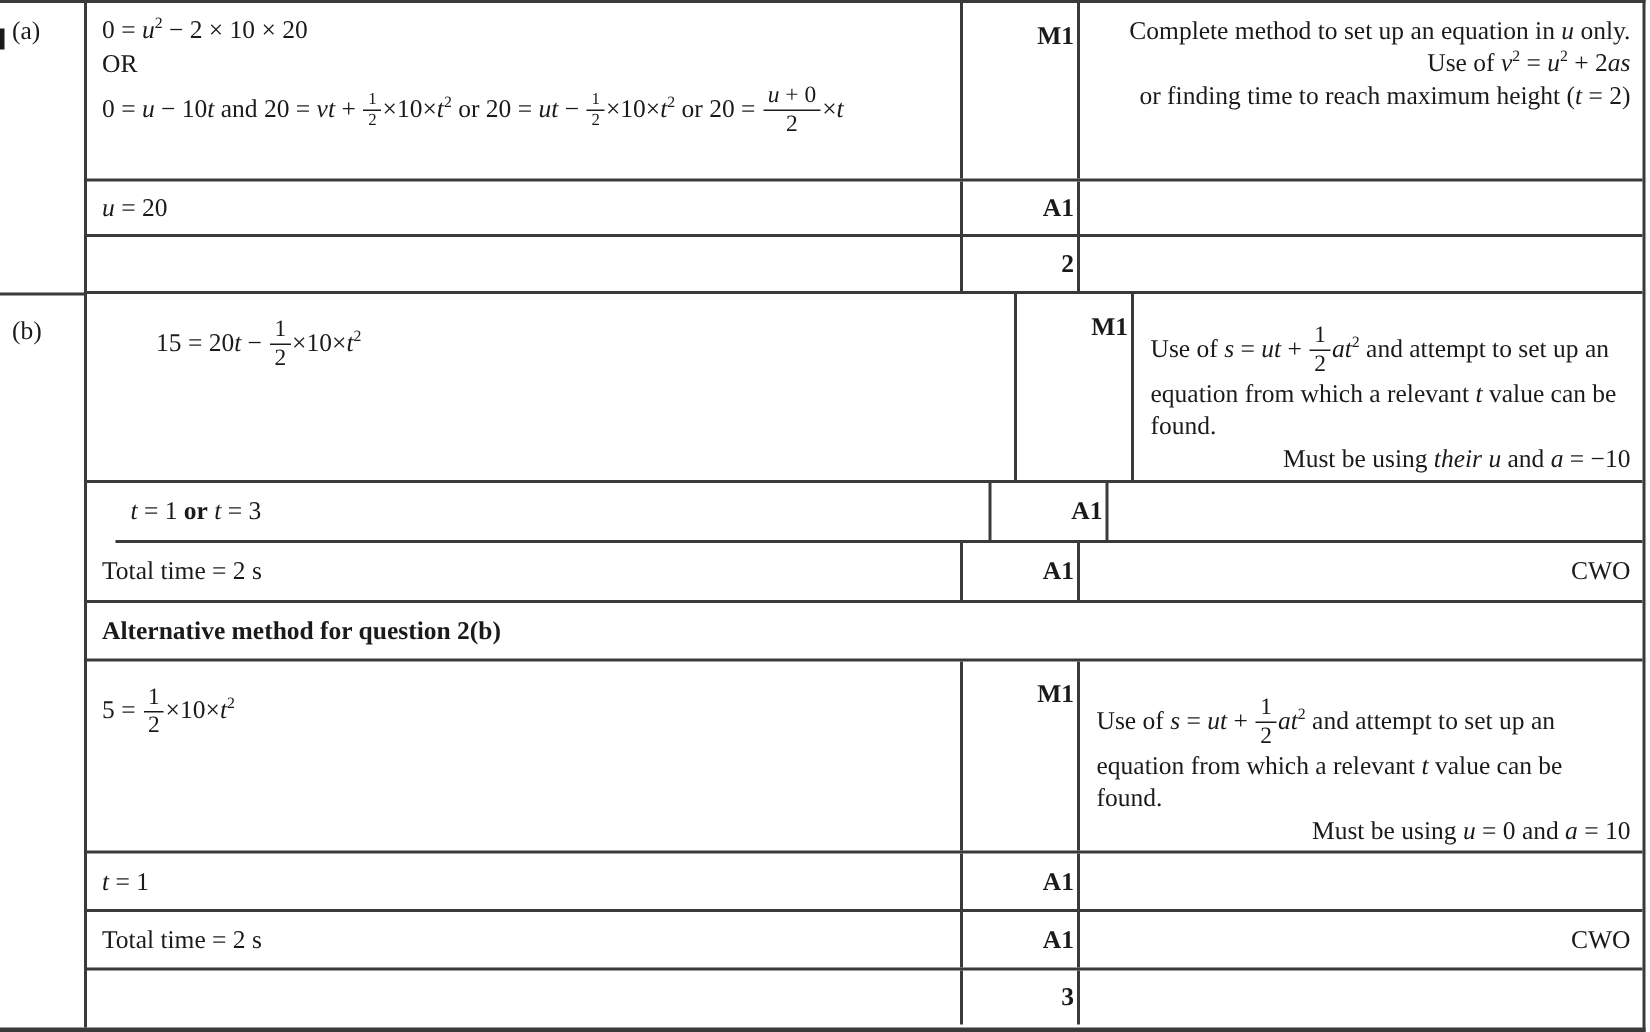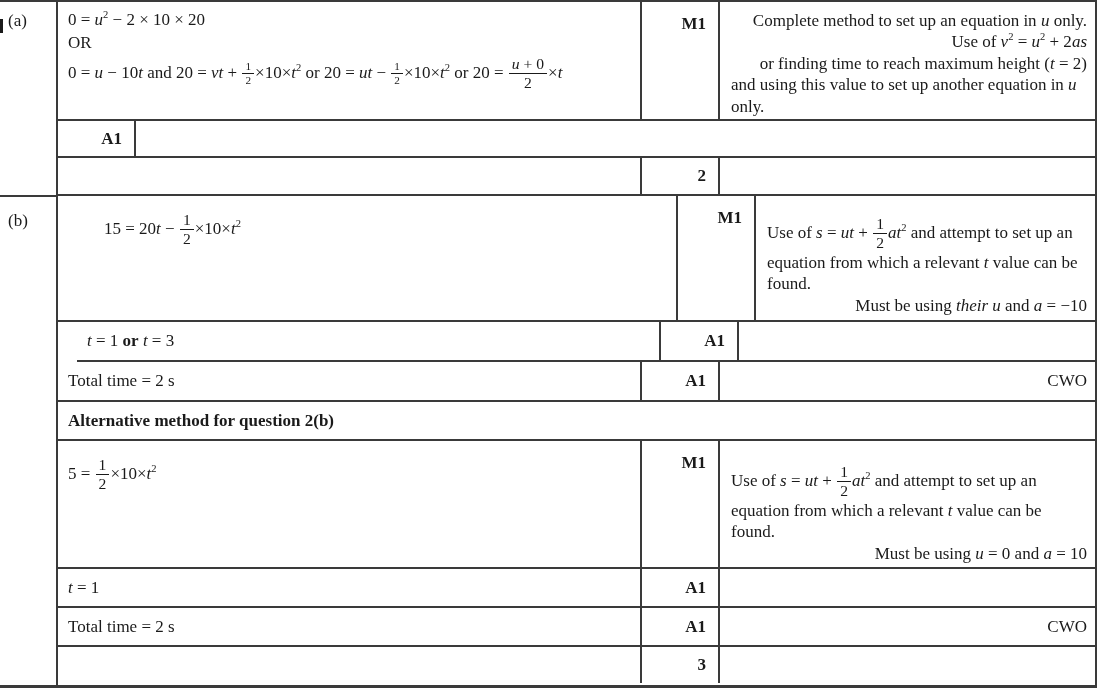--- a/index.html
+++ b/index.html
@@ -10,21 +10,21 @@
   .part-col{position:absolute;left:0;top:0;bottom:0;width:58px;box-sizing:border-box;border-right:2px solid #3a3a3a;}
   .part-a{height:195px;box-sizing:border-box;border-bottom:2px solid #3a3a3a;padding:9px 0 0 8px;font-size:17px;}
   .part-b{padding:14px 0 0 8px;font-size:17px;}
   .rows{position:absolute;left:58px;top:0;right:0;bottom:0;display:flex;flex-direction:column;}
   .row{display:flex;box-sizing:border-box;border-bottom:2px solid #3a3a3a;font-size:17px;}
   .row:last-child{border-bottom:none;}
   .cell{box-sizing:border-box;}
   .working{width:584px;border-right:2px solid #3a3a3a;padding-left:10px;padding-right:8px;
     display:flex;flex-direction:column;justify-content:center;align-items:flex-start;}
   .mark{width:78px;border-right:2px solid #3a3a3a;display:flex;justify-content:flex-end;align-items:center;
-    padding-right:12px;font-weight:bold;text-align:center;}
+    padding-right:2px;font-weight:bold;text-align:center;}
   .notes{flex:1;padding-left:11px;padding-right:8px;display:flex;flex-direction:column;justify-content:center;
     align-items:flex-end;line-height:1.26;}
   .row.tall .working{justify-content:flex-start;}
   .row.tall .mark{align-items:flex-start;padding-top:12px;}
   .row.tall .notes{justify-content:flex-start;}
   .span-cell{flex:1;display:flex;align-items:center;padding-left:10px;}
   .working .line + .line{margin-top:3px;}
   .notes .nline{margin:0;}
   i{font-style:italic;}
   b{font-weight:bold;}
@@ -50,24 +50,26 @@
           <div class="line">OR</div>
           <div class="line">0 = <i>u</i> − 10<i>t</i>  and  20 = <i>vt</i> + <span class="frac sm"><span class="num">1</span><span class="den">2</span></span>×10×<i>t</i><sup>2</sup> or 20 = <i>ut</i> − <span class="frac sm"><span class="num">1</span><span class="den">2</span></span>×10×<i>t</i><sup>2</sup> or 20 = <span class="frac"><span class="num"><i>u</i> + 0</span><span class="den">2</span></span>×<i>t</i></div>
         </div>
         <div class="cell mark">
           <span>M1</span>
         </div>
         <div class="cell notes" style="padding-top: 8px;">
           <div class="nline">Complete method to set up an equation in <i>u</i> only.</div>
           <div class="nline">Use of <i>v</i><sup>2</sup> = <i>u</i><sup>2</sup> + 2<i>as</i></div>
           <div class="nline">or finding time to reach maximum height (<i>t</i> = 2)</div>
-          <div class="nline">and using this value to set up another equation in <i>u</i> only.</div>
         </div>
       </div>
       <div class="row" style="height: 37px;">
+        <div class="cell working">
+          <div class="line"><i>u</i> = 20</div>
+        </div>
         <div class="cell mark">
           <span>A1</span>
         </div>
         <div class="cell notes"></div>
       </div>
       <div class="row" style="height: 38px;">
         <div class="cell working"></div>
         <div class="cell mark">
           <span>2</span>
         </div>

